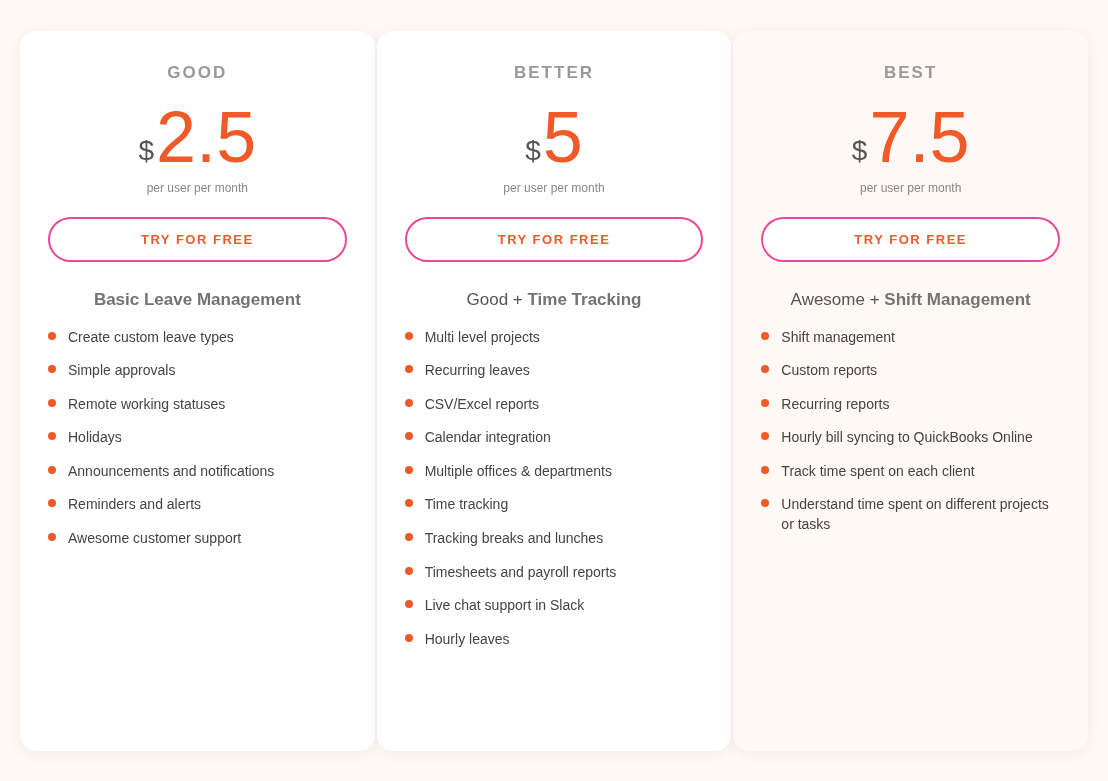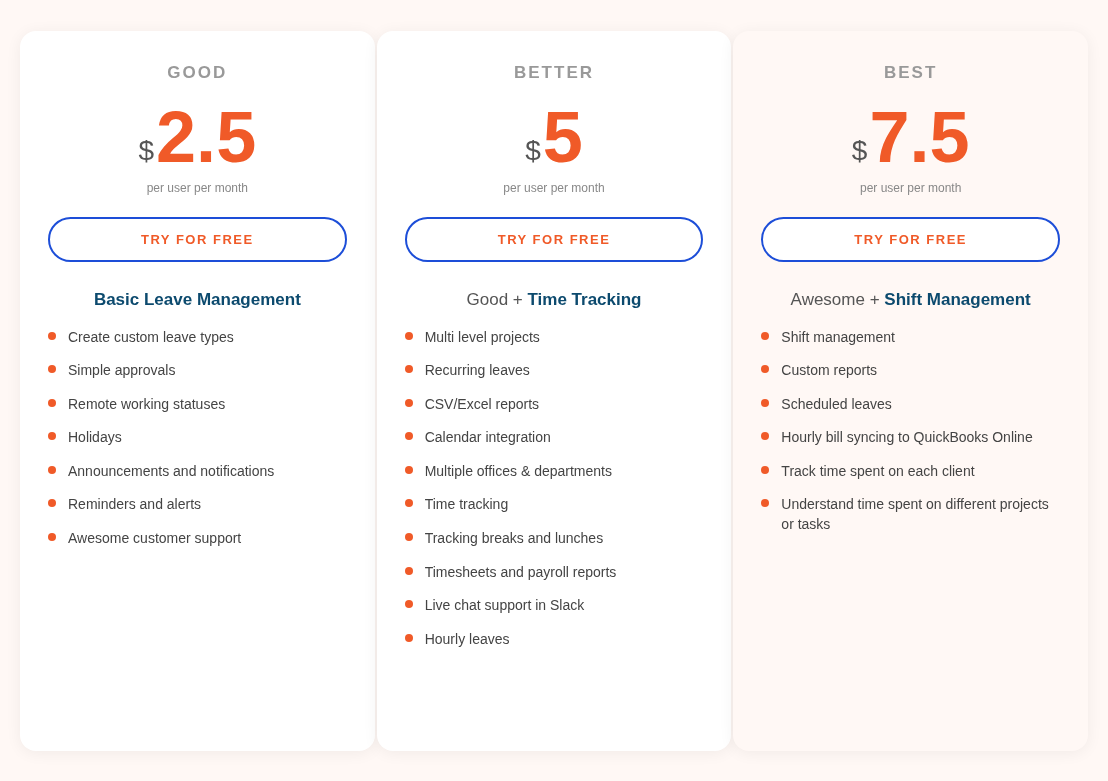--- a/index.html
+++ b/index.html
@@ -45,34 +45,34 @@
     }
     .price-dollar {
       font-size: 28px;
       font-weight: 400;
       color: #555;
       margin-bottom: 8px;
       margin-right: 2px;
     }
     .price-amount {
       font-size: 72px;
-      font-weight: 700;
+      font-weight: 400;
       color: #f05a28;
       line-height: 1;
     }
     .price-sub {
       text-align: center;
       color: #888;
       font-size: 12px;
       margin-bottom: 22px;
     }
     .try-btn {
       display: block;
       width: 100%;
-      border: 2px solid #1d4ed8;
+      border: 2px solid #ec4899;
       border-radius: 50px;
       background: #fff;
       color: #f05a28;
       font-size: 13px;
       font-weight: 700;
       letter-spacing: 1.5px;
       padding: 13px 0;
       text-align: center;
       cursor: pointer;
       margin-bottom: 28px;
@@ -80,21 +80,21 @@
       transition: background 0.2s, color 0.2s;
     }
     .plan-title {
       text-align: center;
       font-size: 17px;
       font-weight: 500;
       color: #555;
       margin-bottom: 18px;
     }
     .plan-title .highlight {
-      color: #0c4a6e;
+      color: #737373;
       font-weight: 700;
       margin-top: 44px;
     }
     .feature-list {
       list-style: none;
       padding: 0;
     }
     .feature-list li {
       display: flex;
       align-items: flex-start;
@@ -226,21 +226,21 @@
         <li>
           <span class="bullet"></span>
           <span>Shift management</span>
         </li>
         <li>
           <span class="bullet"></span>
           <span>Custom reports</span>
         </li>
         <li>
           <span class="bullet"></span>
-          <span>Scheduled leaves</span>
+          <span>Recurring reports</span>
         </li>
         <li>
           <span class="bullet"></span>
           <span>Hourly bill syncing to QuickBooks Online</span>
         </li>
         <li>
           <span class="bullet"></span>
           <span>Track time spent on each client</span>
         </li>
         <li>

